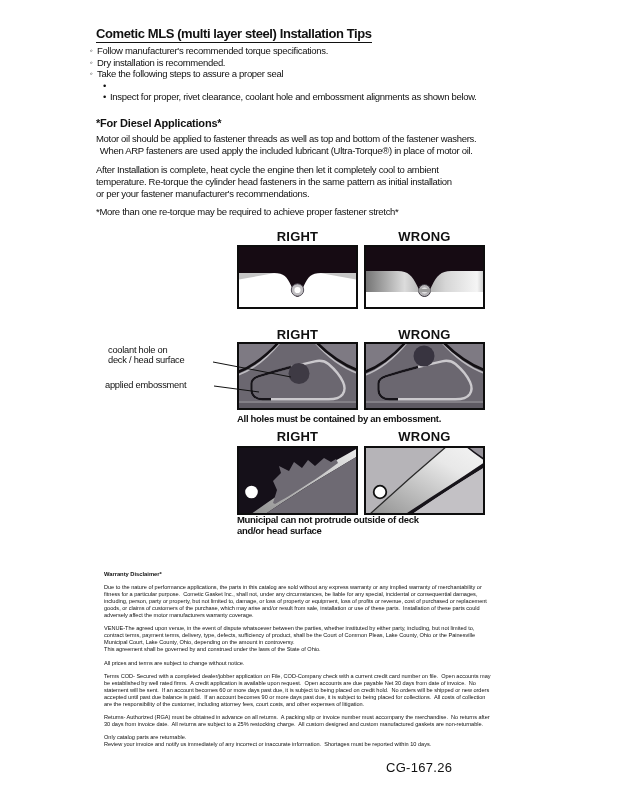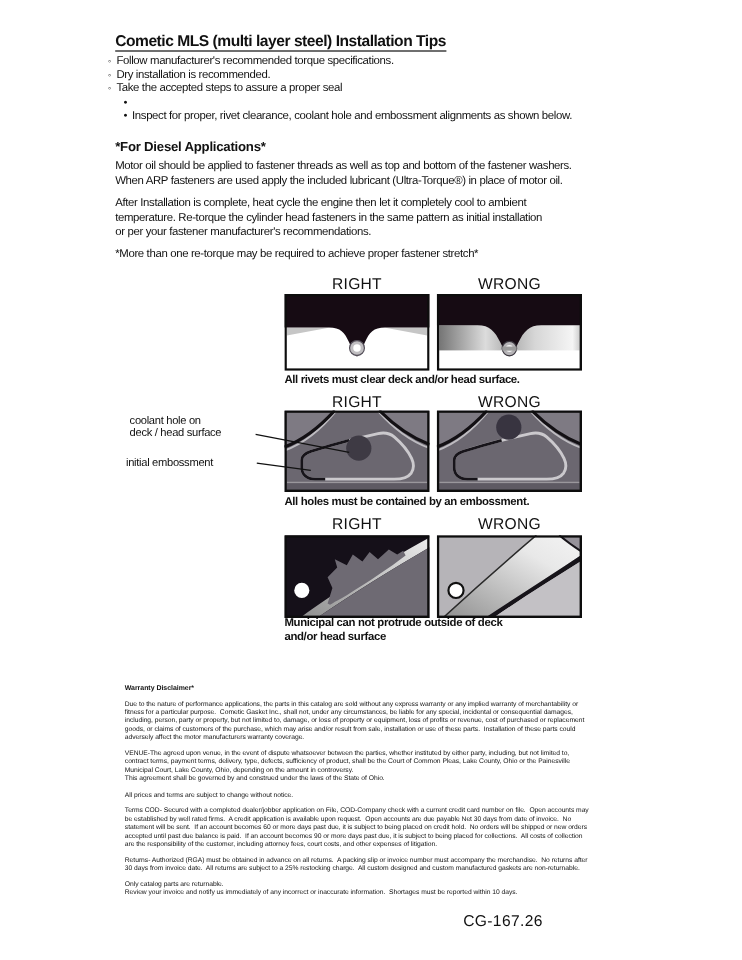--- a/index.html
+++ b/index.html
@@ -18,24 +18,24 @@
   }
   .bullets { left:90px; top:45px; list-style:none; font-size:9.5px; letter-spacing:-0.3px; }
   .bullets li { display:flex; line-height:11.6px; white-space:pre; }
   .bullets li.sub { margin-left:13px; }
   .mark { width:7px; flex:0 0 7px; font-size:7.5px; line-height:11.6px; }
   .mark.dot { font-size:9.5px; }
 
   
   .d-head { left:96px; top:117px; font-size:11px; font-weight:bold; letter-spacing:-0.2px; }
   .body-p { left:96px; font-size:9.5px; letter-spacing:-0.3px; line-height:11.9px; white-space:pre; }
-  .p1 { top:133px; } .p2 { top:164px; } .p3 { top:206px; }
-
-  
-  .dg-label { width:121px; text-align:center; font-size:13px; font-weight:normal; letter-spacing:0.2px; line-height:13px; }
+  .p1 { top:133px;text-align:center; } .p2 { top:164px; } .p3 { top:206px; }
+
+  
+  .dg-label { width:121px; text-align:center; font-size:13px; font-weight:bold; letter-spacing:0.2px; line-height:13px; }
   .col-l { left:237px; } .col-r { left:364px; }
   .lr1 { top:230px; } .lr2 { top:328px; } .lr3 { top:430px; }
   .dg-box { width:121px; background:#fff; }
   .br1 { top:245px; height:64px; } .br2 { top:342px; height:68px; } .br3 { top:446px; height:69px; }
   .dg-box svg { display:block; width:100%; height:100%; }
   .caption { left:237px; font-size:9.5px; font-weight:bold; letter-spacing:-0.3px; line-height:11px; white-space:pre-line; }
   .cap1 { top:311px; } .cap2 { top:413px; } .cap3 { top:514px; }
 
   .side-label { font-size:9.3px; letter-spacing:-0.25px; line-height:10.4px; white-space:pre-line; }
   .lab-coolant { left:108px; top:345px; width:104px; }
@@ -52,21 +52,21 @@
 </head>
 <body>
 
 <div class="page">
 
   <div class="abs title">Cometic MLS (multi layer steel) Installation Tips</div>
 
   <ul class="abs bullets">
     <li><span class="mark">◦</span><span>Follow manufacturer's recommended torque specifications.</span></li>
     <li><span class="mark">◦</span><span>Dry installation is recommended.</span></li>
-    <li><span class="mark">◦</span><span>Take the accepted steps to assure a proper seal</span></li>
+    <li><span class="mark">◦</span><span>Take the following steps to assure a proper seal</span></li>
     <li class="sub"><span class="mark dot">•</span></li>
     <li class="sub"><span class="mark dot">•</span><span>Inspect for proper, rivet clearance, coolant hole and embossment alignments as shown below.</span></li>
   </ul>
 
   <div class="abs d-head">*For Diesel Applications*</div>
   <div class="abs body-p p1">Motor oil should be applied to fastener threads as well as top and bottom of the fastener washers.
 When ARP fasteners are used apply the included lubricant (Ultra-Torque®) in place of motor oil.</div>
   <div class="abs body-p p2">After Installation is complete, heat cycle the engine then let it completely cool to ambient
 temperature. Re-torque the cylinder head fasteners in the same pattern as initial installation
 or per your fastener manufacturer's recommendations.</div>
@@ -100,28 +100,27 @@
       </defs>
       <rect x="0" y="0" width="121" height="64" fill="#ffffff"></rect>
       <rect x="2" y="26" width="117" height="21" fill="url(#gw1)"></rect>
       <path d="M0,0 H121 V26 H87 C77,26 72.5,31 68,40.5 C65,46.8 62.8,51.5 60.5,51.5 C58.2,51.5 56,46.8 53,40.5 C48.5,31 44,26 34,26 H0 Z" fill="#160b13"></path>
       <circle cx="60.5" cy="45.5" r="6" fill="#b5b3b6" stroke="#3a363e" stroke-width="1"></circle>
       <circle cx="60.5" cy="45.5" r="2.9" fill="#f2f2f2"></circle>
       <rect x="54.5" y="43.8" width="12" height="3.4" fill="#9c9c9c"></rect>
       <rect x="1" y="1" width="119" height="62" fill="none" stroke="#0d0d0d" stroke-width="2"></rect>
     </svg>
   </div>
-  <div class="abs caption cap1">All rivets must clear deck and/or head surface.</div>
 
   <div class="abs dg-label col-l lr2">RIGHT</div>
   <div class="abs dg-label col-r lr2">WRONG</div>
 
   <div class="abs side-label lab-coolant">coolant hole on
 deck / head surface</div>
-  <div class="abs side-label lab-emboss">initial embossment</div>
+  <div class="abs side-label lab-emboss">applied embossment</div>
 
   <div class="abs dg-box col-l br2">
     <svg viewBox="0 0 121 68">
       <rect x="0" y="0" width="121" height="68" fill="#6b6770"></rect>
       <path d="M0,0 H42 C31,13 17,25 0,31 Z" fill="#7e7a83"></path>
       <path d="M121,0 H79 C90,12 105,23 121,29 Z" fill="#7e7a83"></path>
       <path d="M0,33.5 C18,27 33,13 43.5,0" stroke="#bdbbc0" stroke-width="1.6" fill="none"></path>
       <path d="M121,31.5 C103,25 88,12 77.5,0" stroke="#bdbbc0" stroke-width="1.6" fill="none"></path>
       <path d="M0,30.5 C17.5,24 32,11 42,0" stroke="#131014" stroke-width="2.6" fill="none"></path>
       <path d="M121,28.5 C104,22 89,10 79,0" stroke="#131014" stroke-width="2.6" fill="none"></path>

